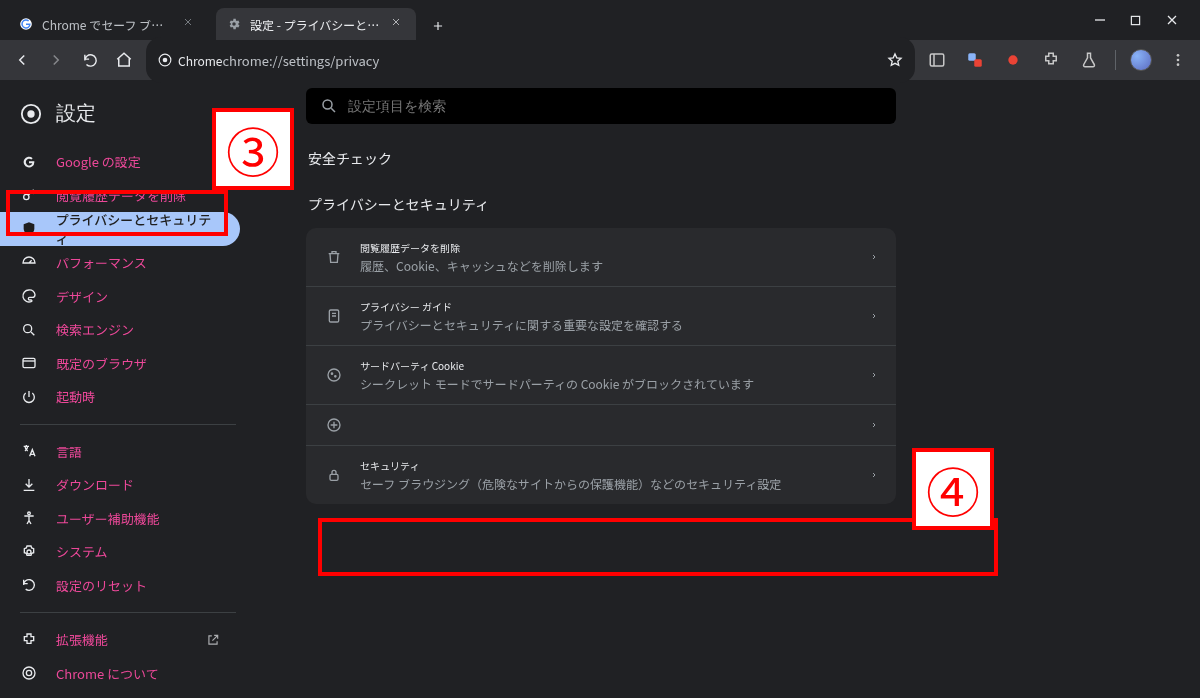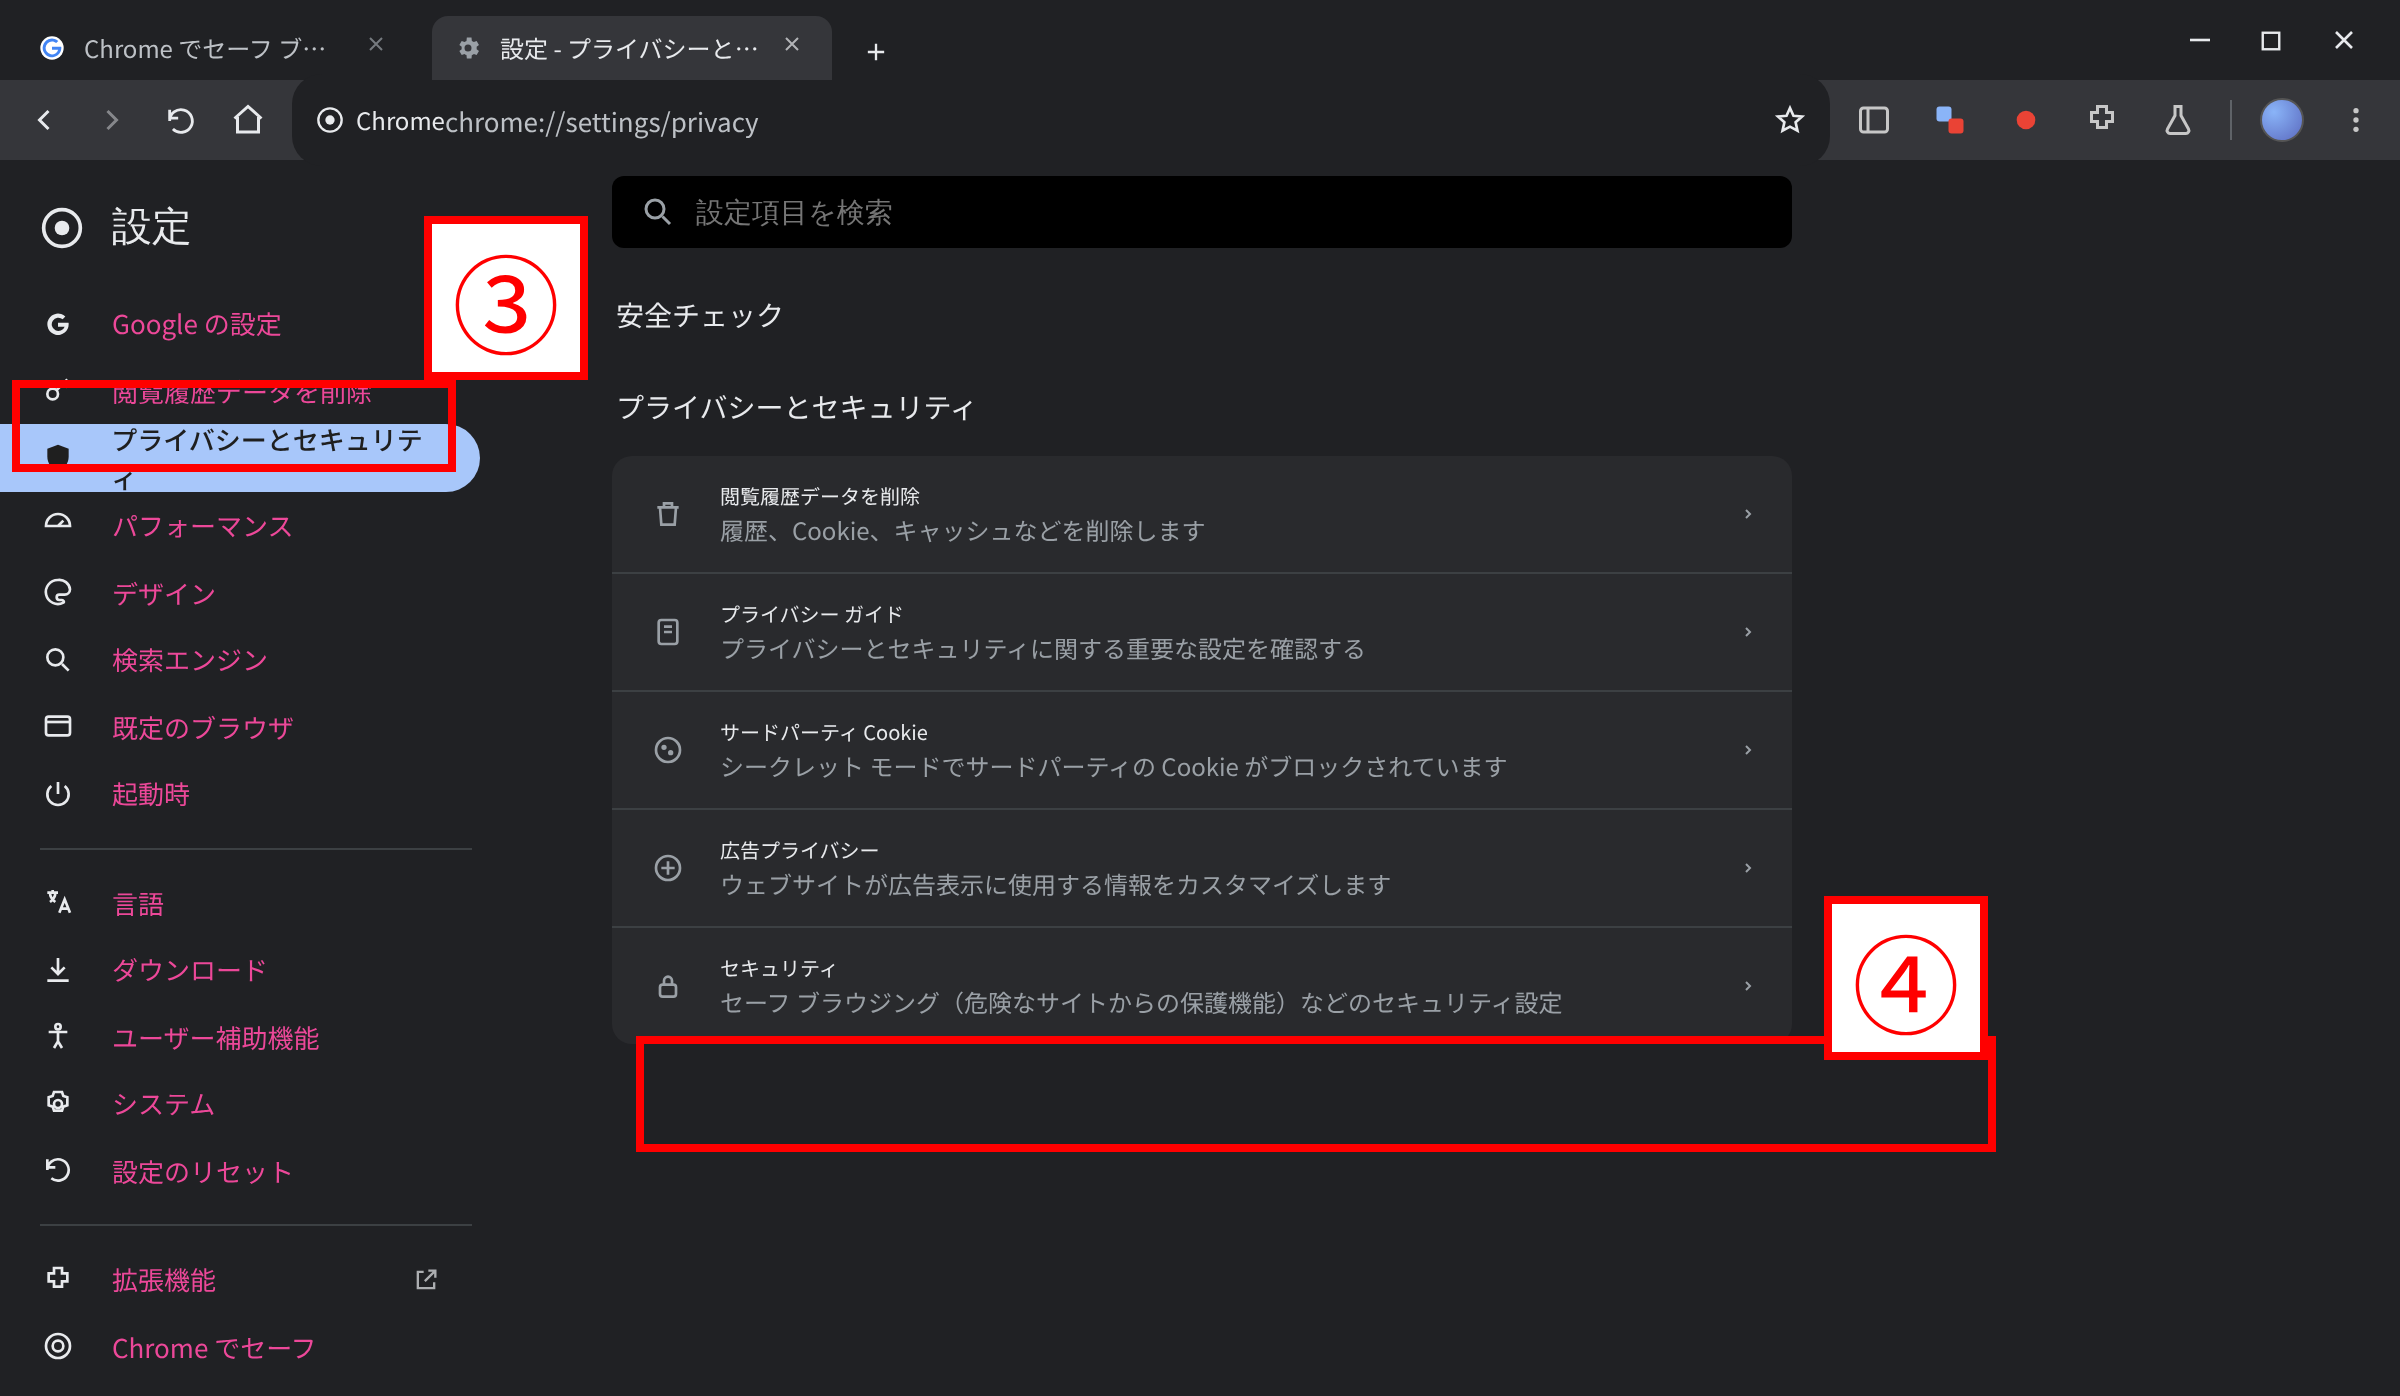--- a/index.html
+++ b/index.html
@@ -330,21 +330,21 @@
           </svg>
         </span>
     </div>
     <div class="sb-item">
       <span class="icon">
           <svg width="16" height="16" viewBox="0 0 24 24" fill="none" stroke="#e8eaed" stroke-width="2">
             <circle cx="12" cy="12" r="9"></circle>
             <circle cx="12" cy="12" r="4"></circle>
           </svg>
         </span>
-      <span>Chrome でセーフ</span>
+      <span>Chrome について</span>
     </div>
   </div>
 
   <div class="main">
     <div class="searchbar">
       <svg width="18" height="18" viewBox="0 0 24 24" fill="none" stroke="#9aa0a6" stroke-width="2">
           <circle cx="10" cy="10" r="6"></circle>
           <path d="M20 20l-5-5"></path>
         </svg>
       <input type="text" style="background: none; border: none; outline: none; color: rgb(232, 234, 237); flex: 1 1 0%; font-size: 14px;" placeholder="設定項目を検索">
@@ -405,24 +405,20 @@
             </svg>
           </span>
       </div>
       <div class="row">
         <span class="icon">
             <svg width="16" height="16" viewBox="0 0 24 24" fill="none" stroke="#9aa0a6" stroke-width="2">
               <circle cx="12" cy="12" r="9"></circle>
               <path d="M12 7v10M7 12h10"></path>
             </svg>
           </span>
-        <div class="txt">
-            <div class="t">広告プライバシー</div>
-            <div class="s">ウェブサイトが広告表示に使用する情報をカスタマイズします</div>
-          </div>
         <span class="chev">
             <svg width="8" height="12" viewBox="0 0 24 24" fill="none" stroke="#9aa0a6" stroke-width="3">
               <path d="M9 6l6 6-6 6"></path>
             </svg>
           </span>
       </div>
       <div class="row">
         <span class="icon">
             <svg width="16" height="16" viewBox="0 0 24 24" fill="none" stroke="#9aa0a6" stroke-width="2">
               <rect x="6" y="11" width="12" height="9" rx="2"></rect>

